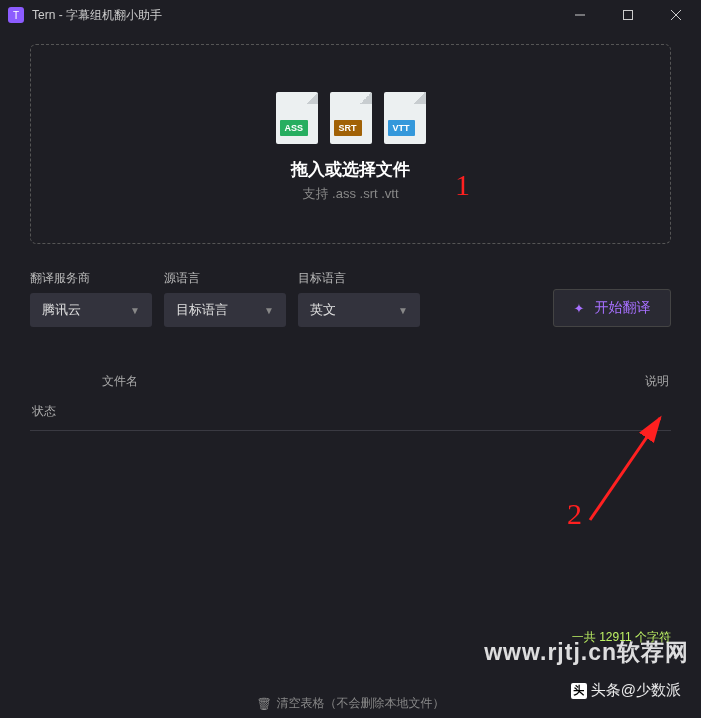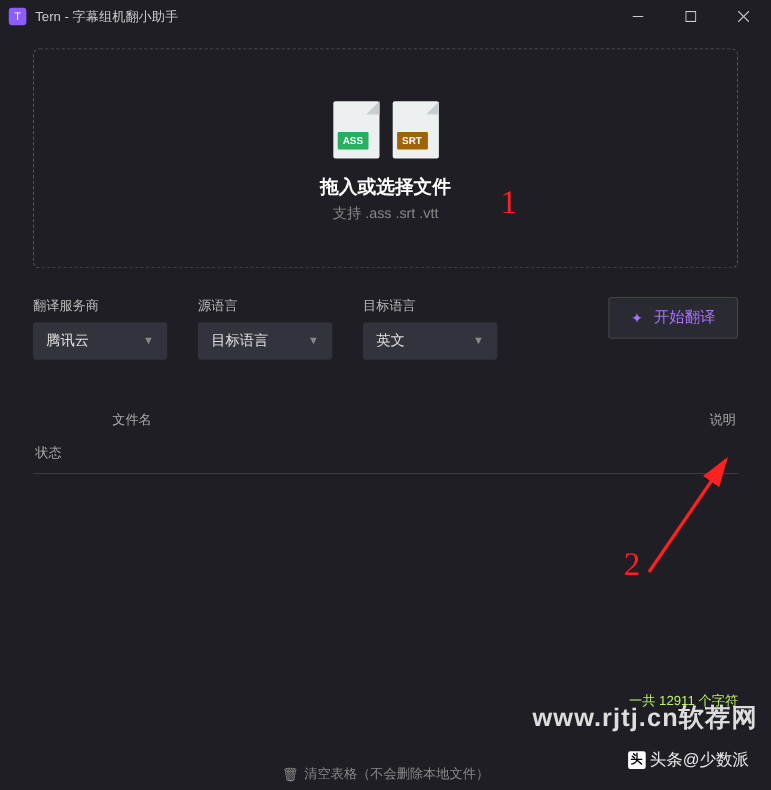--- a/index.html
+++ b/index.html
@@ -82,21 +82,22 @@
   border-radius: 1px;
 }
 .file-ass { background: #27ae60; }
 .file-srt { background: #a16207; }
 .file-vtt { background: #3498db; }
 .dz-title { font-size: 17px; font-weight: bold; color: #fff; }
 .dz-sub { font-size: 13px; color: #888; margin-top: 4px; }
 .controls-row {
   display: flex;
   margin-top: 26px;
-  gap: 28px;
+  gap: 12px;
+  align-items: flex-end;
 }
 .ctrl-group { display: flex; flex-direction: column; gap: 6px; }
 .ctrl-label { font-size: 12px; color: #bbb; }
 .select {
   background: #33333d;
   border: none;
   border-radius: 3px;
   height: 34px;
   width: 122px;
   display: flex;
@@ -255,20 +256,24 @@
   <div class="dropzone">
     <div class="file-icons">
       <div class="file-icon">
         <div class="file-shape"></div>
         <div class="file-label file-ass">ASS</div>
       </div>
       <div class="file-icon">
         <div class="file-shape"></div>
         <div class="file-label file-srt">SRT</div>
       </div>
+      <div class="file-icon">
+        <div class="file-shape"></div>
+        <div class="file-label file-vtt">VTT</div>
+      </div>
     </div>
     <div class="dz-title">拖入或选择文件</div>
     <div class="dz-sub">支持 .ass .srt .vtt</div>
   </div>
 
   <div class="controls-row">
     <div class="ctrl-group">
       <div class="ctrl-label">翻译服务商</div>
       <div class="select">
         <span>腾讯云</span>

